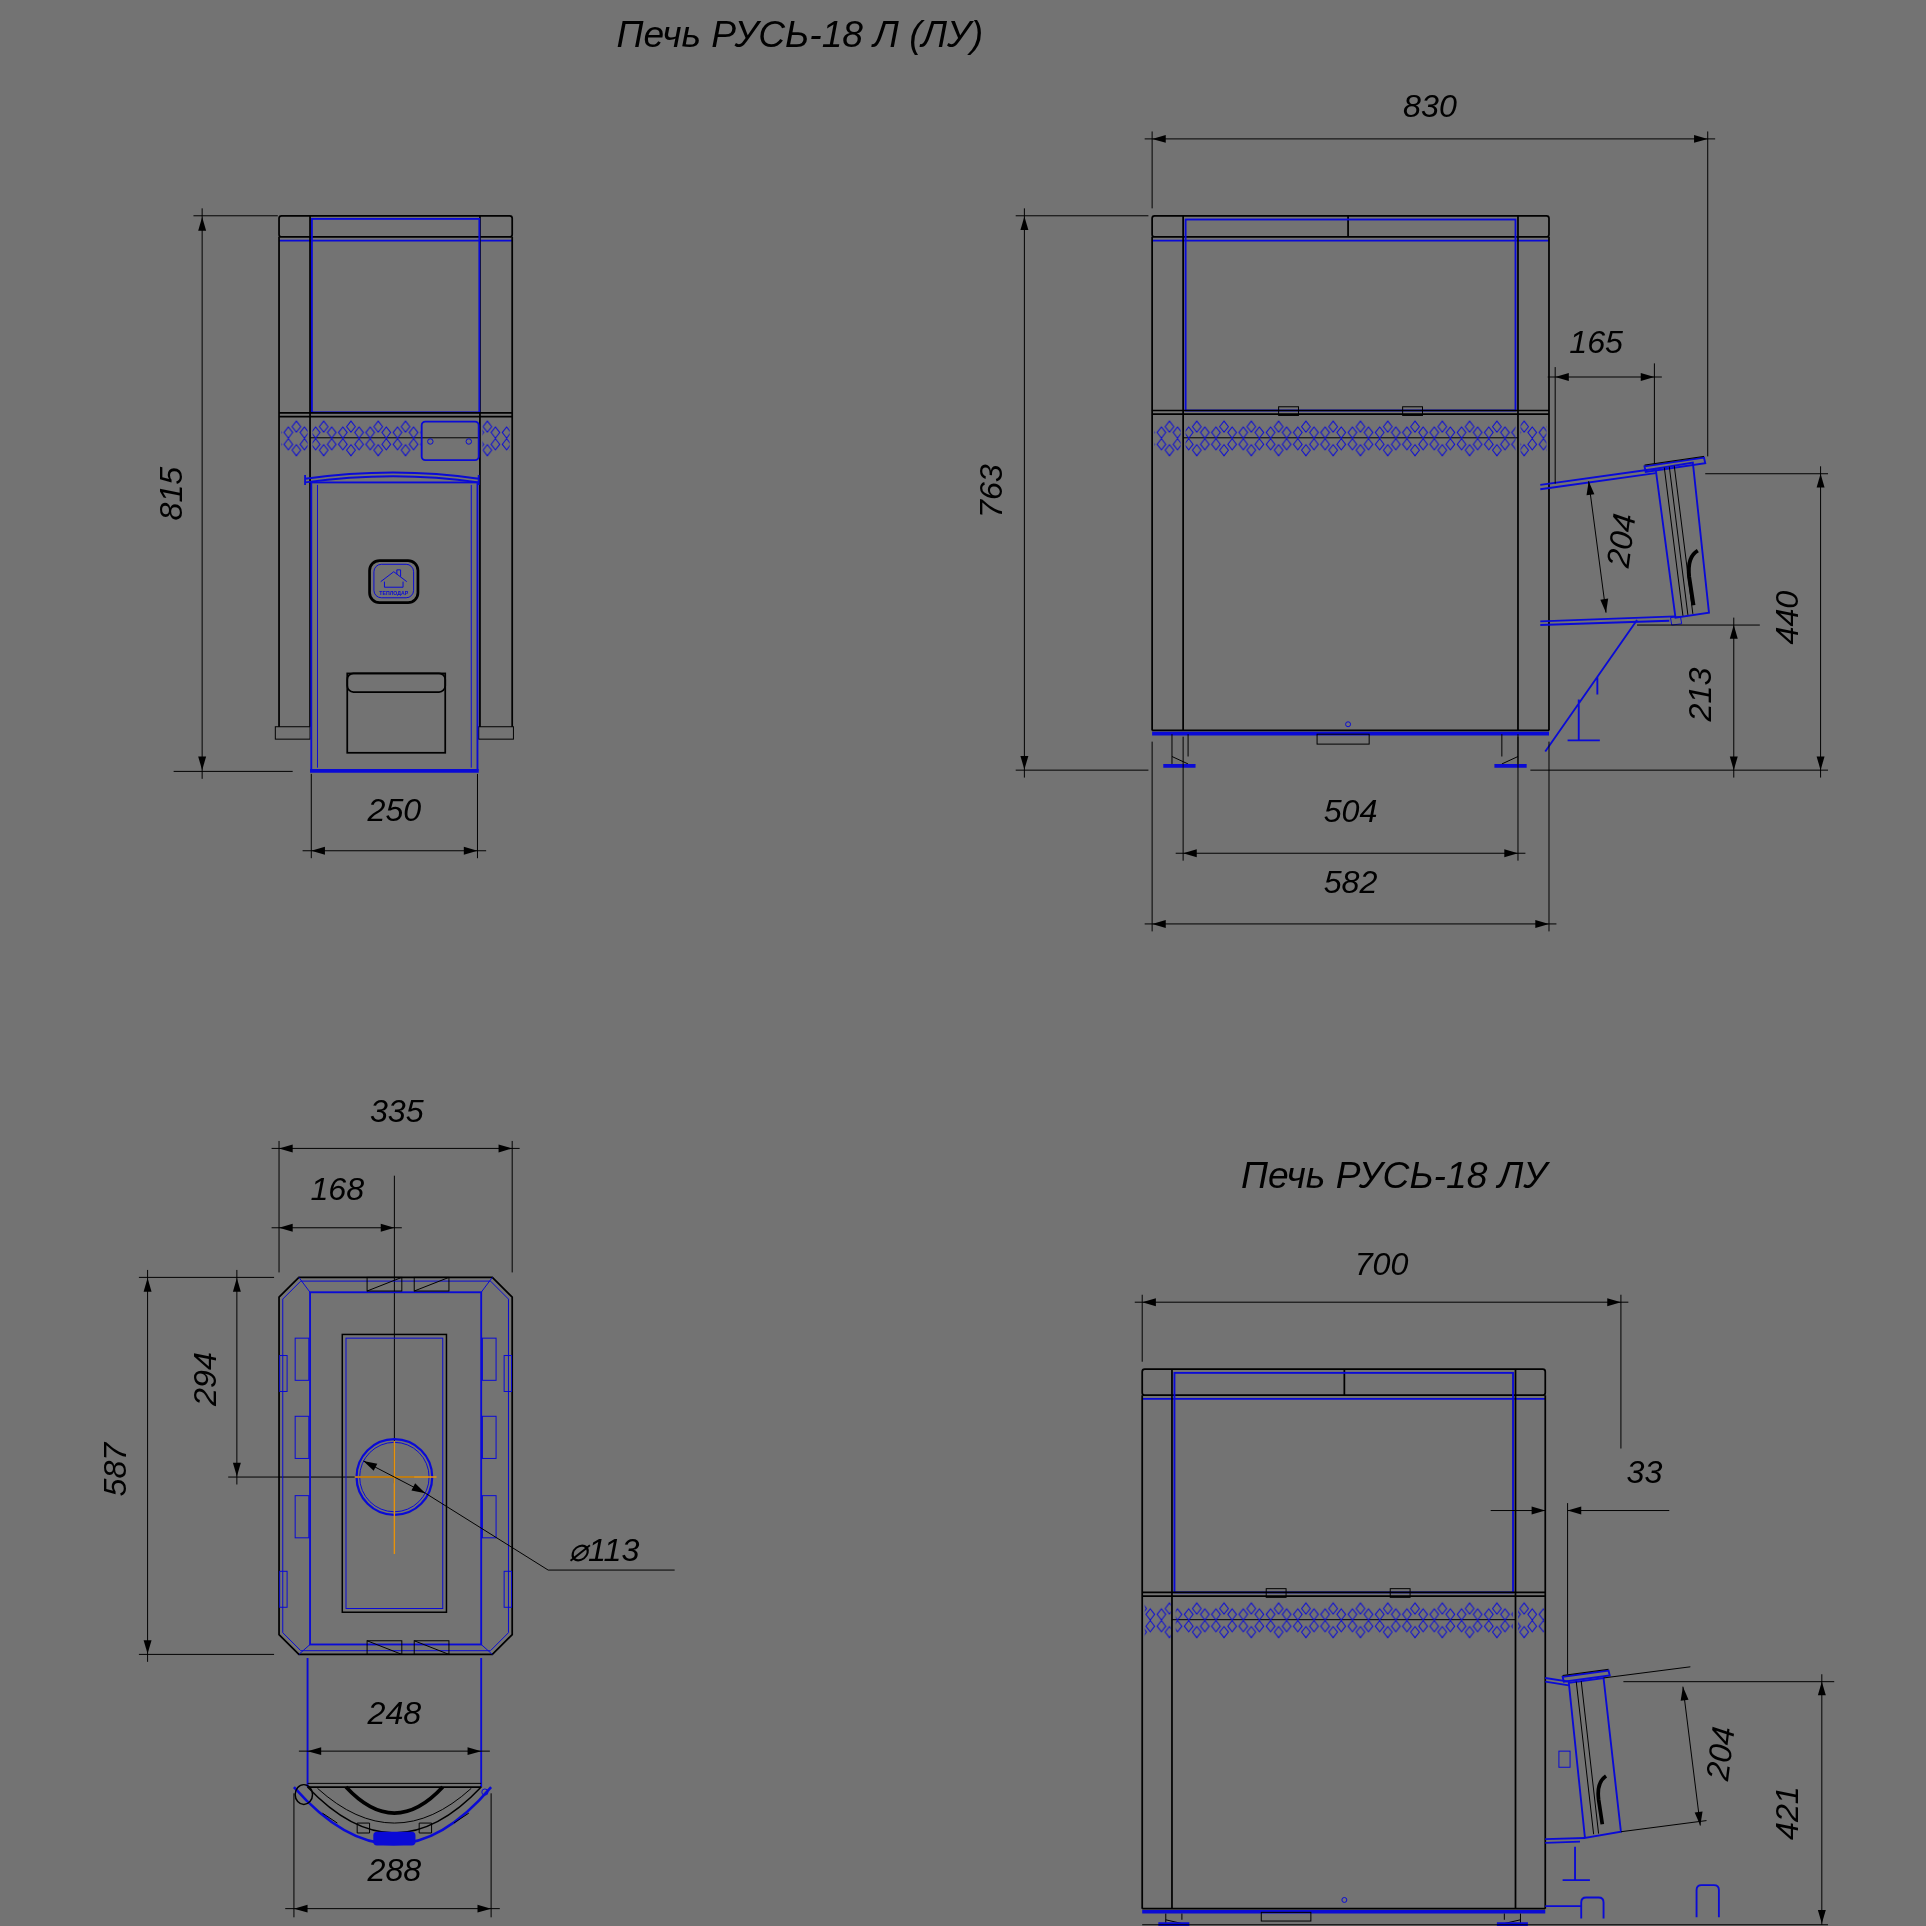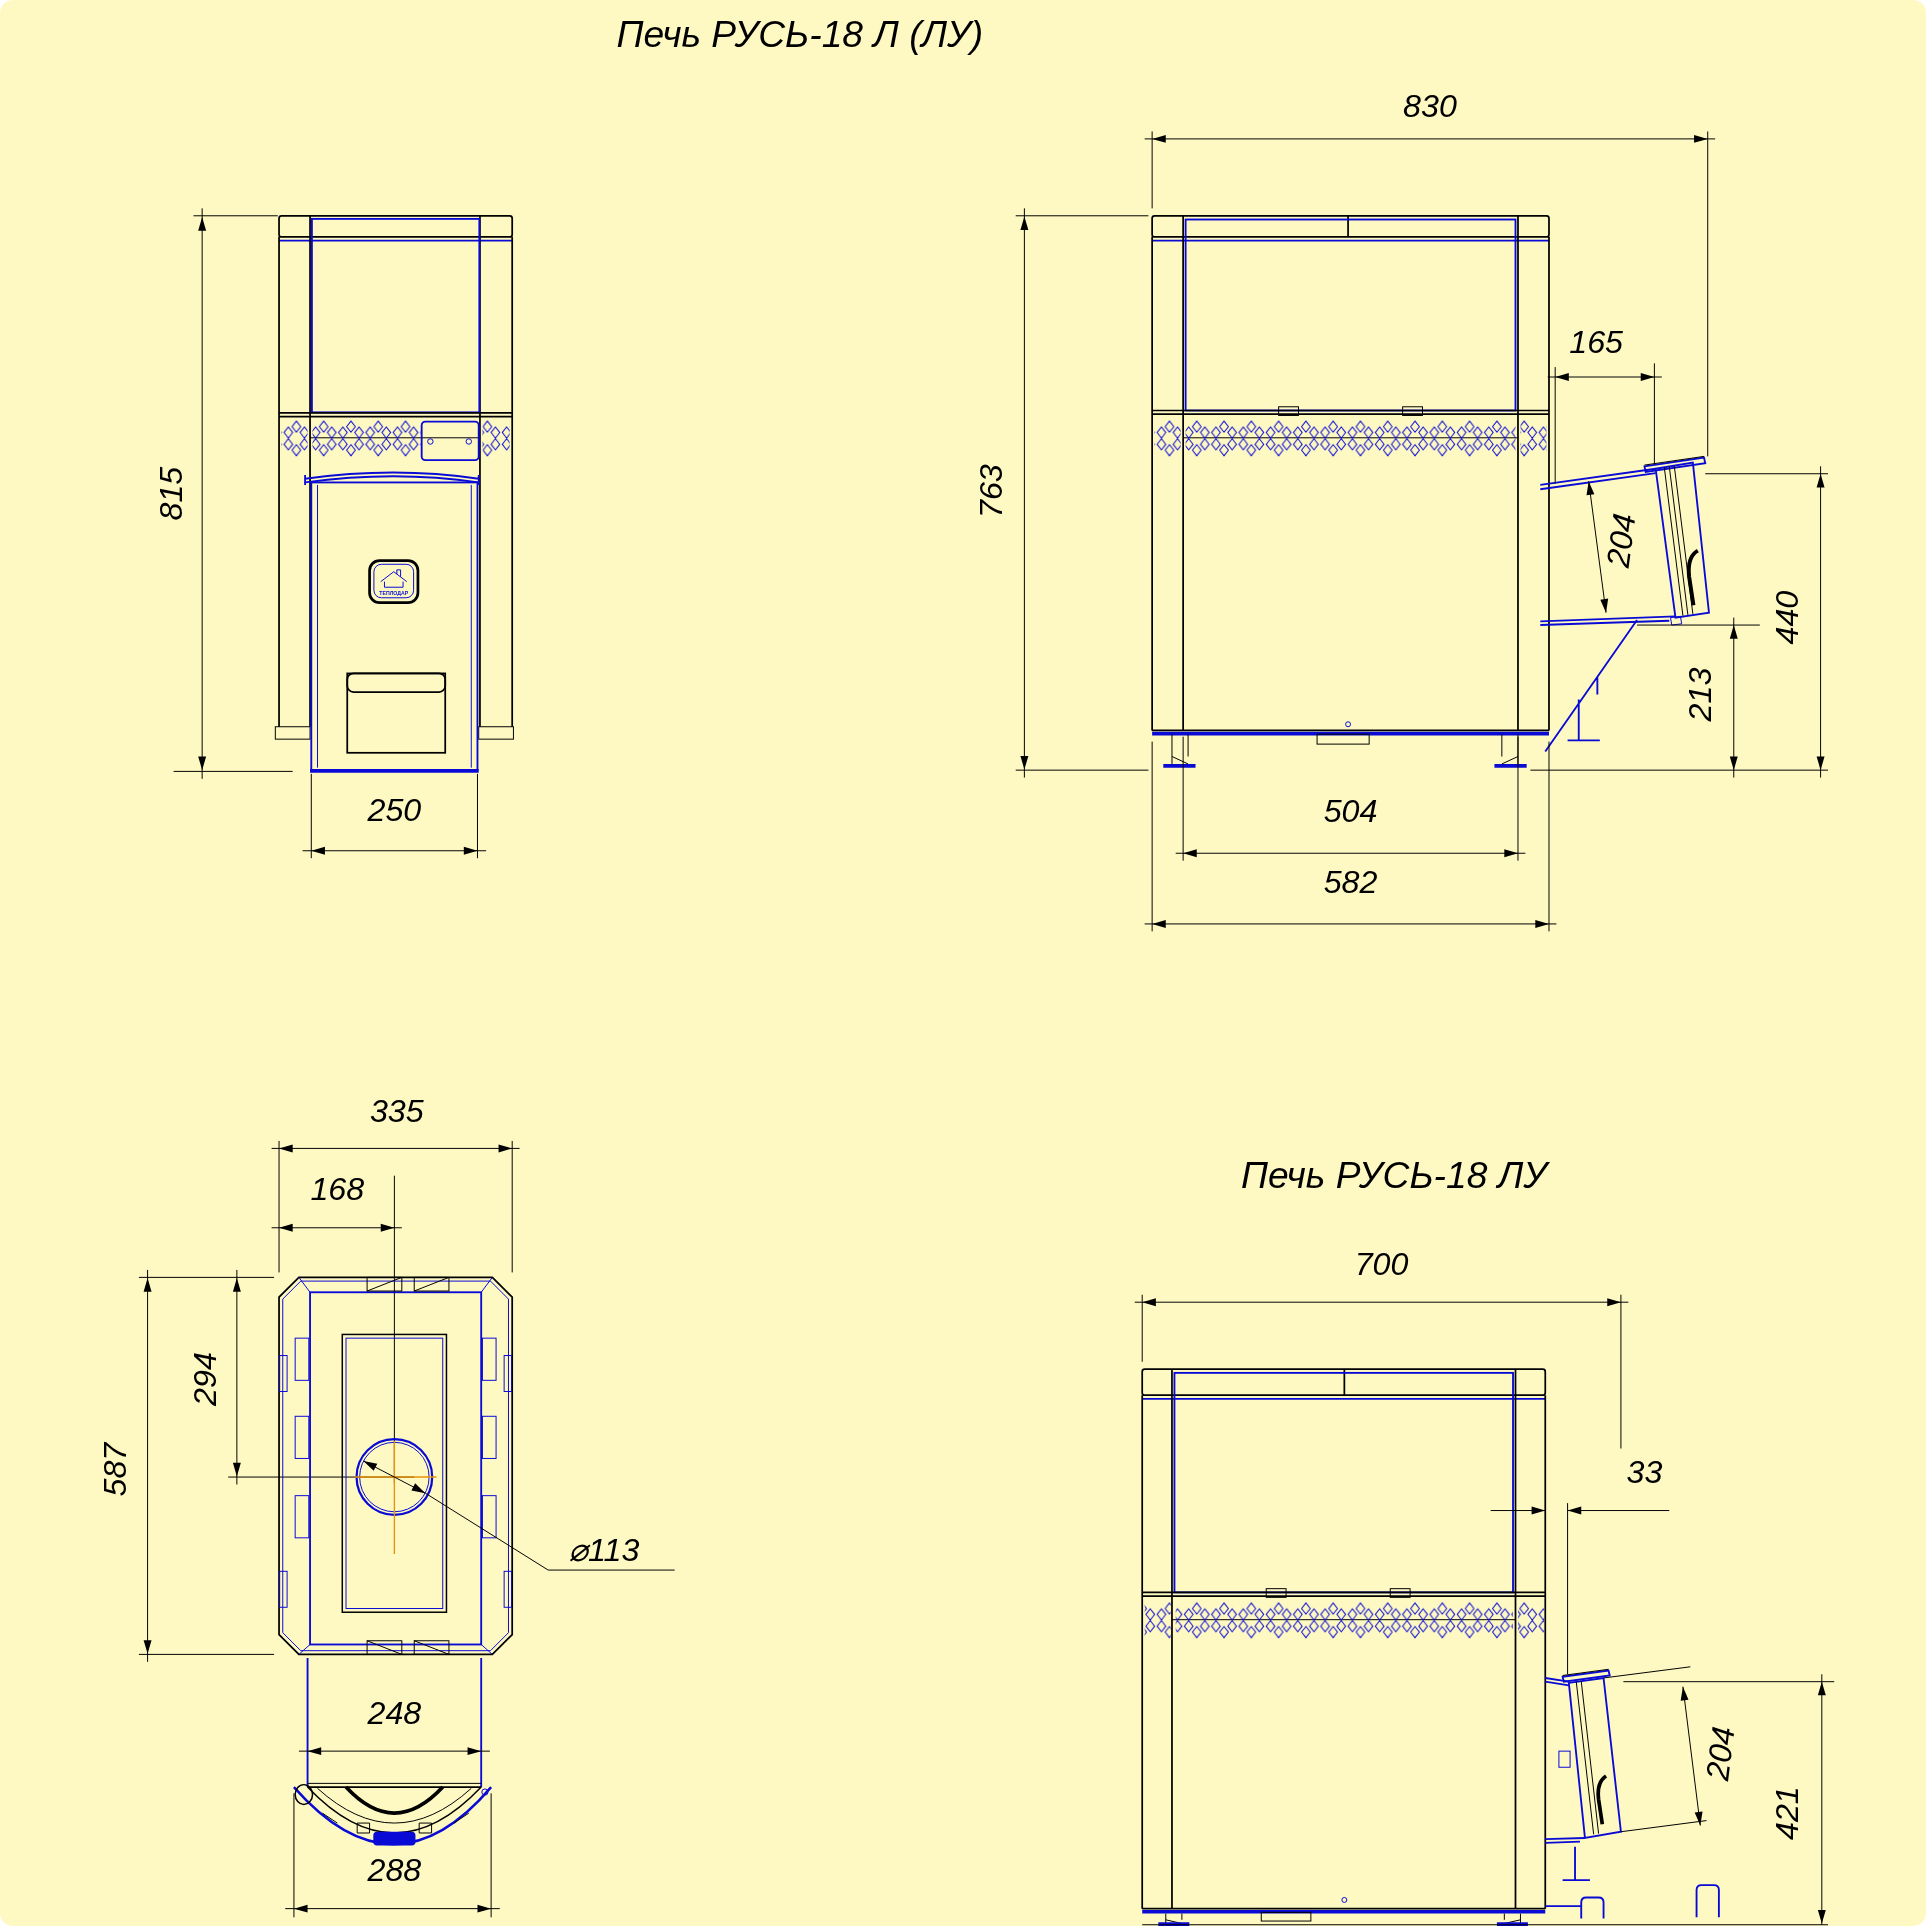--- a/index.html
+++ b/index.html
@@ -1,16 +1,16 @@
 <!DOCTYPE html>
 <html style="font-size:6.2px"><head>
 <meta charset="utf-8">
 <style>
   html,body{margin:0;padding:0;background:#fff;width:100%;height:100%;}
-  .stage{position:relative;width:100vw;height:100vh;background:#fef9c3;border-radius:13px;}
+  .stage{position:relative;width:100vw;height:100vh;background:#737373;}
   svg{display:block;width:100%;height:100%;}
   .k  {stroke:#000;fill:none;stroke-width:1.4;}
   .kt {stroke:#000;fill:none;stroke-width:0.8;}
   .b  {stroke:#0a0ad6;fill:none;stroke-width:1.5;}
   .bt {stroke:#0a0ad6;fill:none;stroke-width:0.8;}
   .bh {stroke:#0a0ad6;fill:none;stroke-width:3;}
   .o  {stroke:#e8920a;fill:none;stroke-width:1.1;}
   .arr{fill:#000;stroke:none;}
   text{font-family:"Liberation Sans",sans-serif;fill:#000;}
   .dim{font-size:26px;font-style:italic;text-anchor:middle;}

